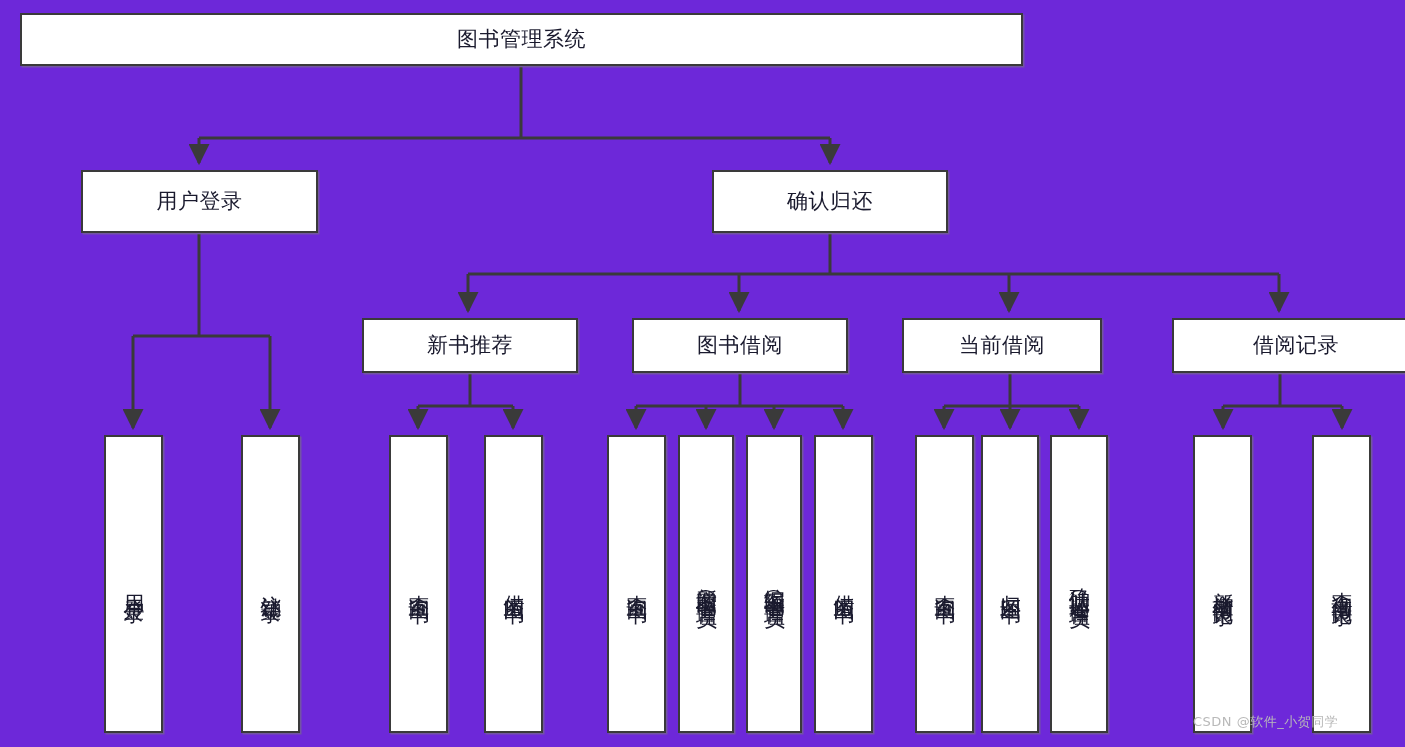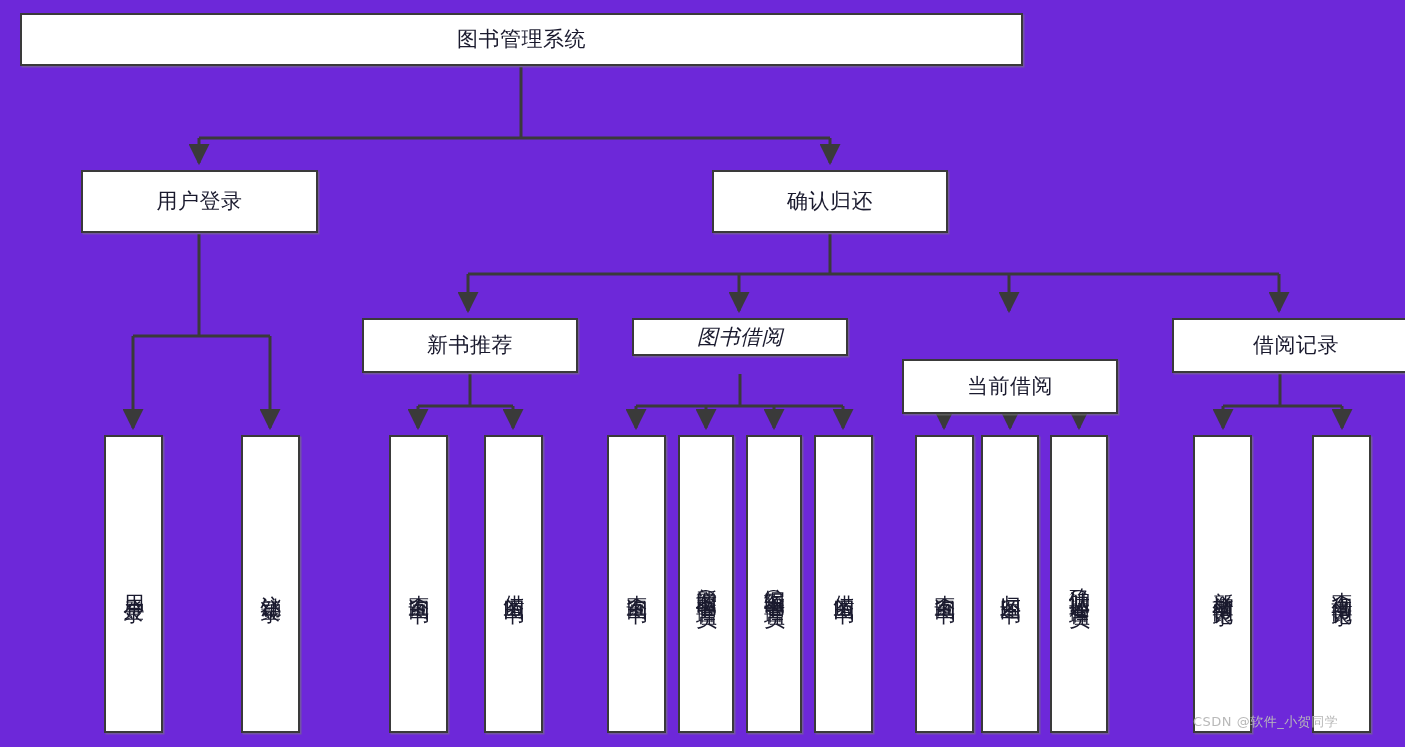--- a/index.html
+++ b/index.html
@@ -137,24 +137,24 @@
   <div class="node horiz" style="left:81px; top:170px; width:237px; height:63px;">
     <span class="label">用户登录</span>
   </div>
   <div class="node horiz" style="left:712px; top:170px; width:236px; height:63px;">
     <span class="label">确认归还</span>
   </div>
 
   <div class="node horiz" style="left:362px; top:318px; width:216px; height:55px;align-items:center;">
     <span class="label">新书推荐</span>
   </div>
-  <div class="node horiz" style="left:632px; top:318px; width:216px; height:38px;font-style:italic;">
+  <div class="node horiz" style="left:632px; top:318px; width:216px; height:55px;">
     <span class="label">图书借阅</span>
   </div>
-  <div class="node horiz" style="left:902px; top:318px; width:216px; height:55px;margin-top:41px;">
+  <div class="node horiz" style="left:902px; top:318px; width:200px; height:55px;">
     <span class="label">当前借阅</span>
   </div>
   <div class="node horiz" style="left:1172px; top:318px; width:248px; height:55px;">
     <span class="label">借阅记录</span>
   </div>
 
   <div class="node vert" style="left:104px; top:435px; width:59px; height:298px;">
     <span class="label">用户登录</span>
   </div>
   <div class="node vert" style="left:241px; top:435px; width:59px; height:298px;">

